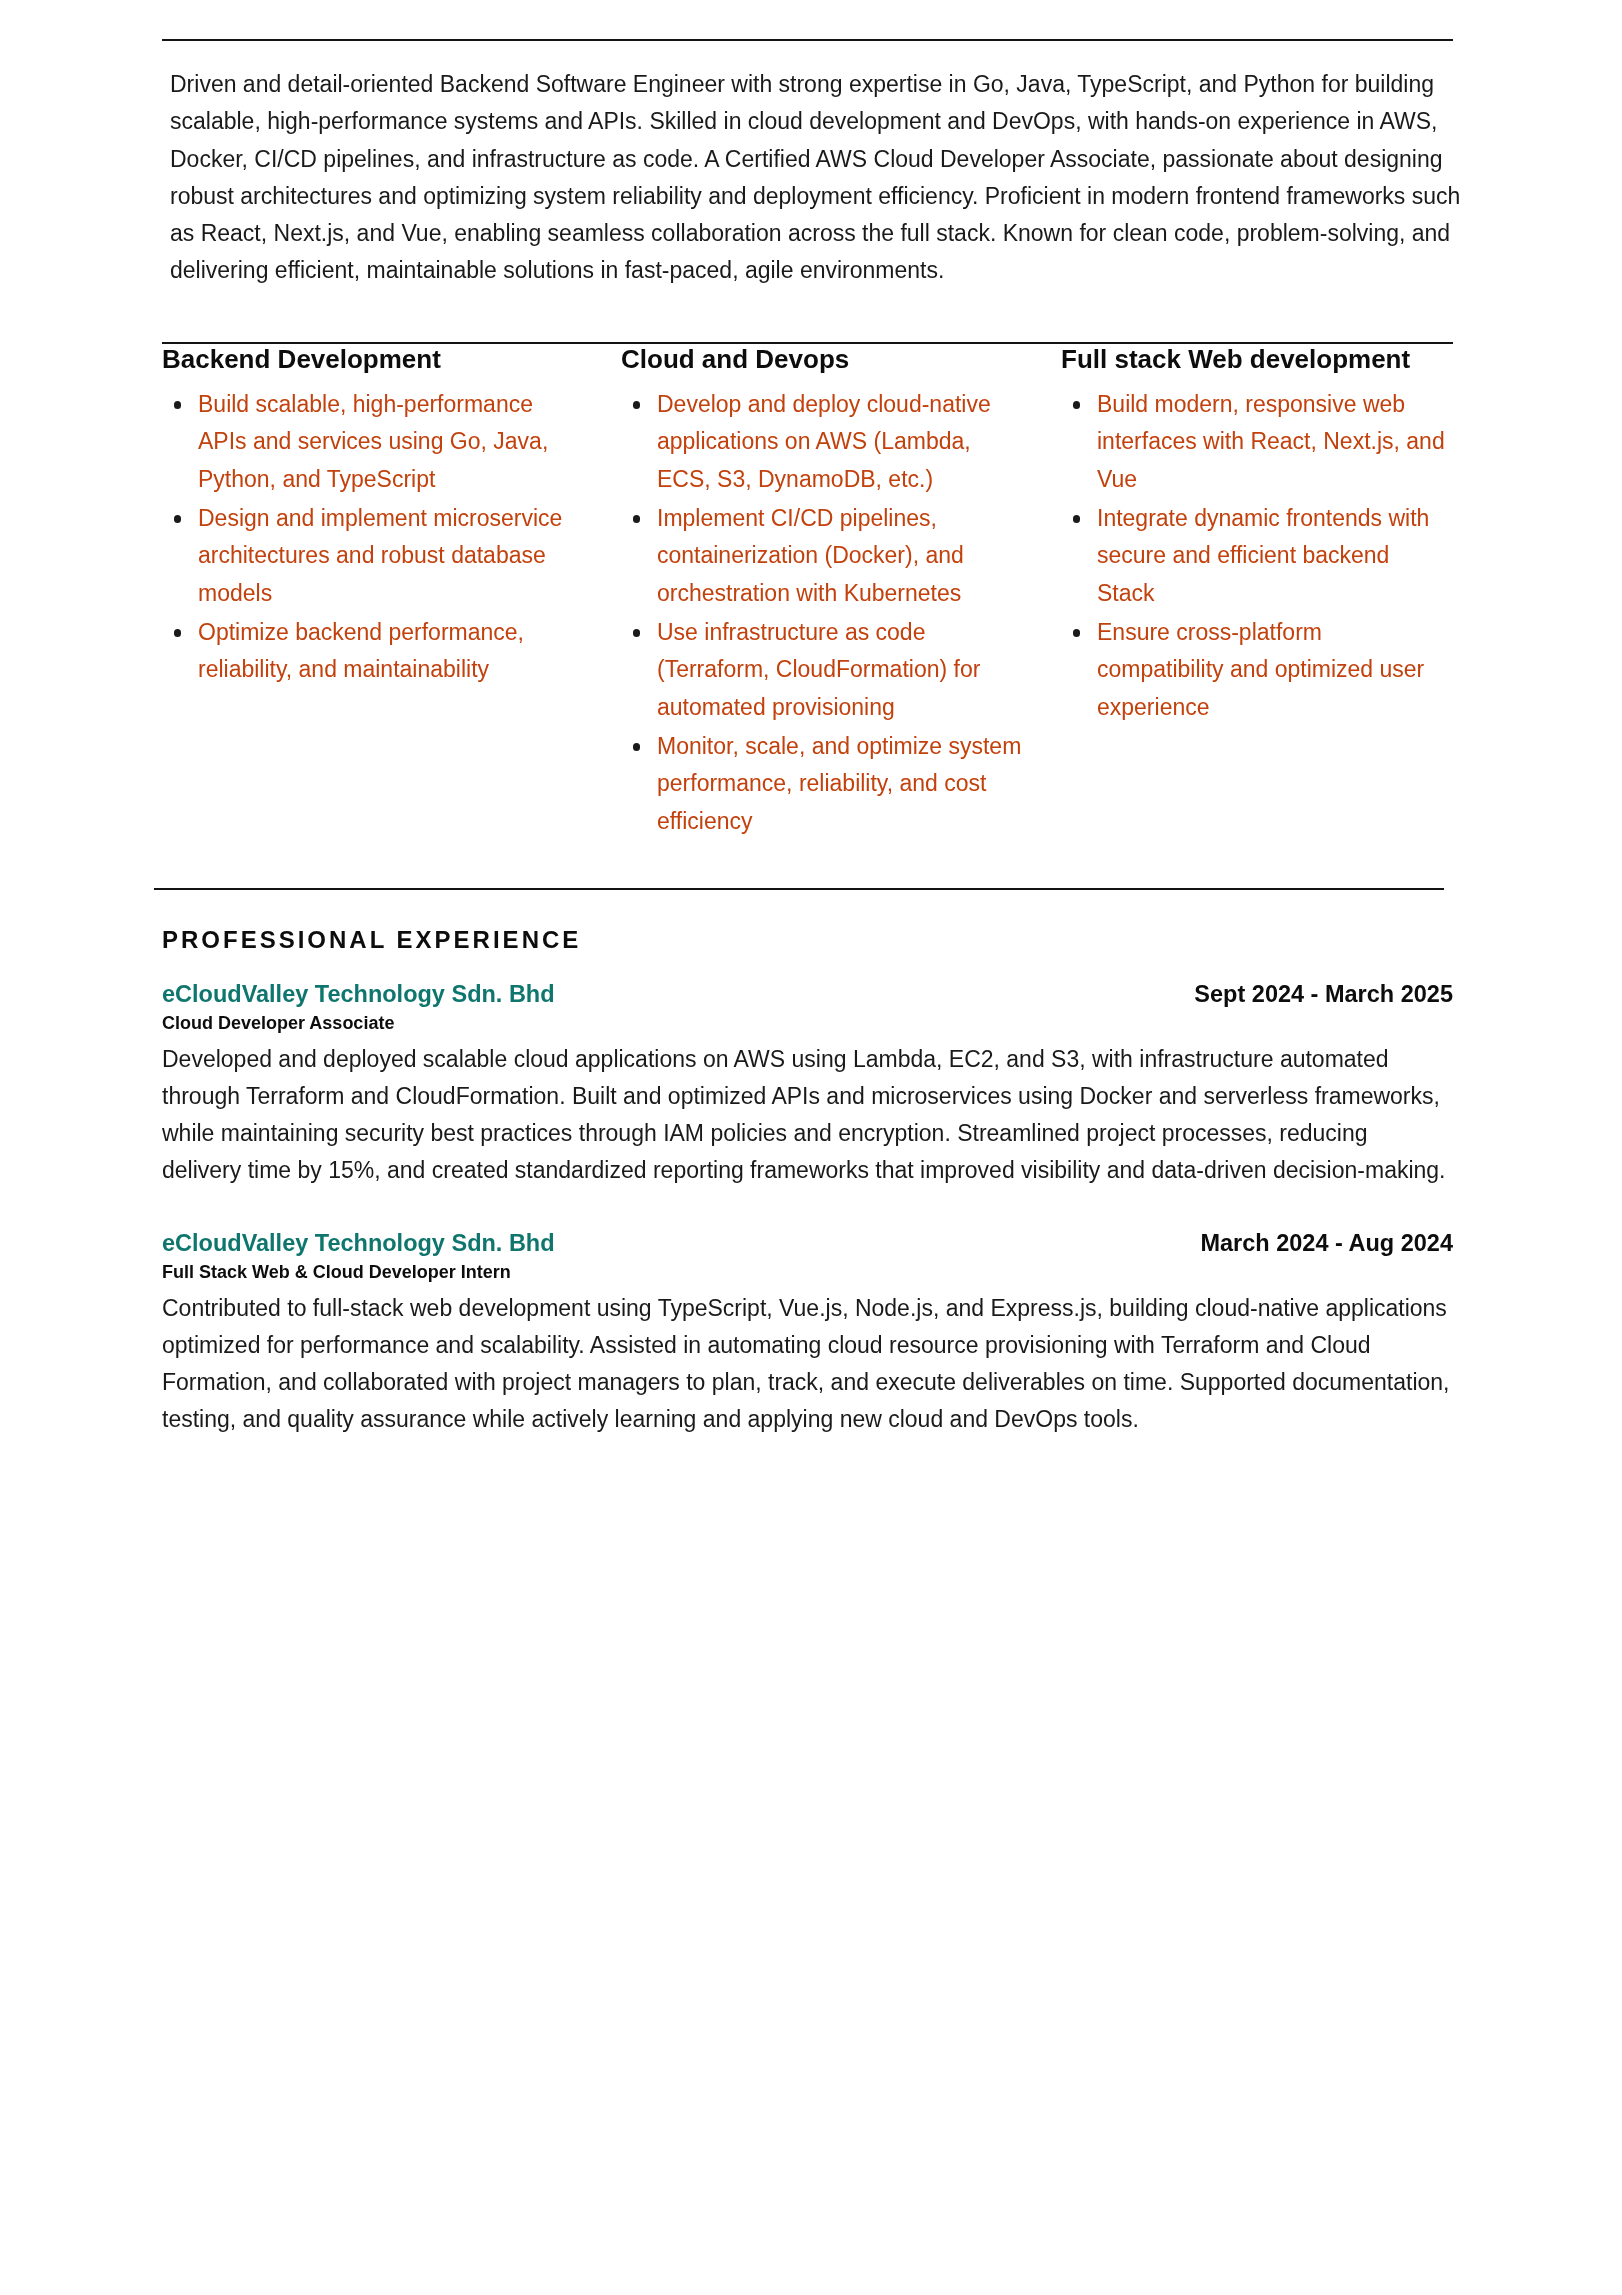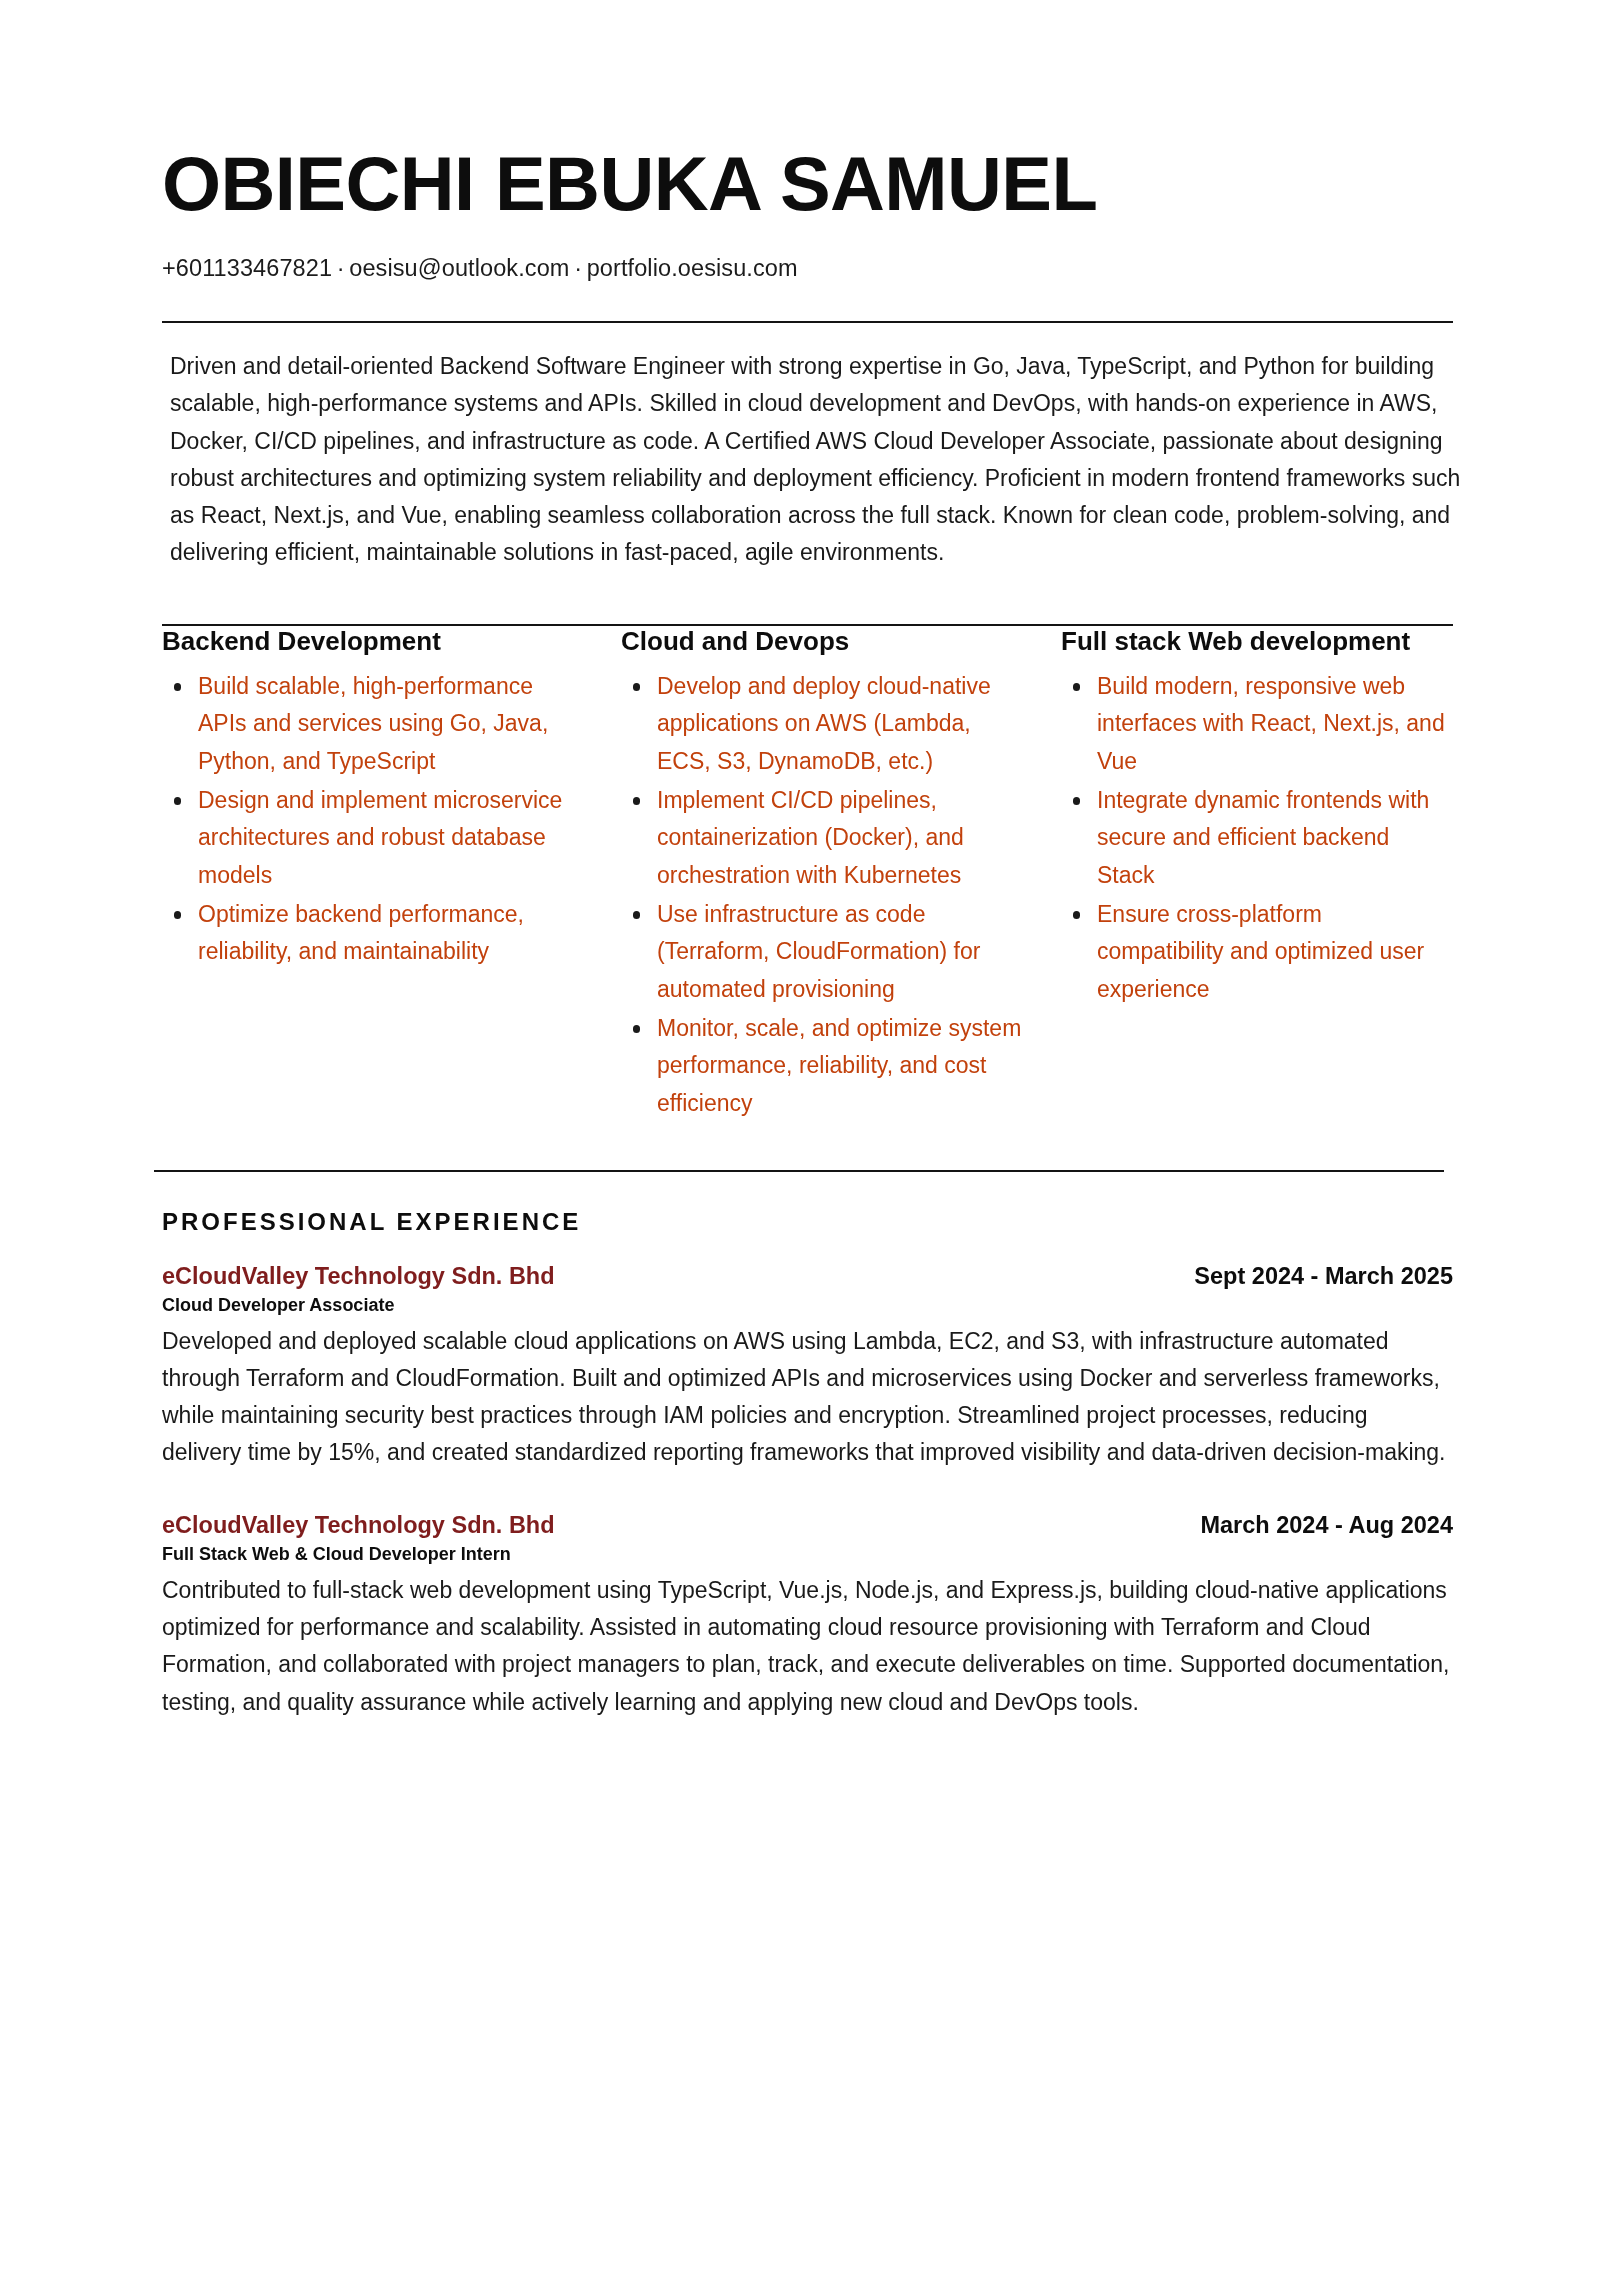--- a/index.html
+++ b/index.html
@@ -128,21 +128,21 @@
   .job + .job { margin-top: 40px; }
 
   .job-row {
     display: flex;
     justify-content: space-between;
     align-items: baseline;
   }
   .job-company {
     font-size: 23.5px;
     font-weight: 700;
-    color: #7f1d1d;
+    color: #0f766e;
   }
   .job-dates {
     font-size: 23.5px;
     font-weight: 700;
     color: #0d0d0d;
     text-align: right;
     white-space: nowrap;
   }
   .job-role {
     font-size: 18px;
@@ -155,26 +155,20 @@
     font-size: 23px;
     line-height: 1.62;
     color: #1a1a1a;
   }
 </style>
 </head>
 <body>
 
 <div class="page">
 
-  <div class="header">
-    <h1 class="name">OBIECHI EBUKA SAMUEL</h1>
-    <div class="contact">
-      <span>+601133467821</span><span class="sep">·</span><span>oesisu@outlook.com</span><span class="sep">·</span><span>portfolio.oesisu.com</span>
-    </div>
-  </div>
 
   <div class="divider d1"></div>
 
   <p class="summary">Driven and detail-oriented Backend Software Engineer with strong expertise in Go, Java, TypeScript, and Python for building scalable, high-performance systems and APIs. Skilled in cloud development and DevOps, with hands-on experience in AWS, Docker, CI/CD pipelines, and infrastructure as code. A Certified AWS Cloud Developer Associate, passionate about designing robust architectures and optimizing system reliability and deployment efficiency. Proficient in modern frontend frameworks such as React, Next.js, and Vue, enabling seamless collaboration across the full stack. Known for clean code, problem-solving, and delivering efficient, maintainable solutions in fast-paced, agile environments.</p>
 
   <div class="divider d2"></div>
 
 
   <div class="competencies">
 

